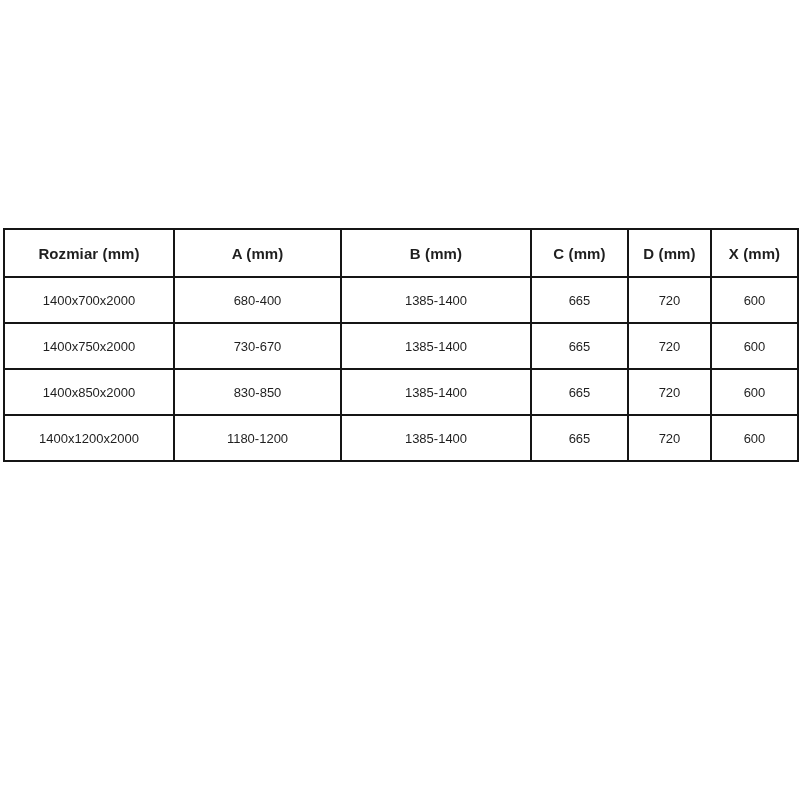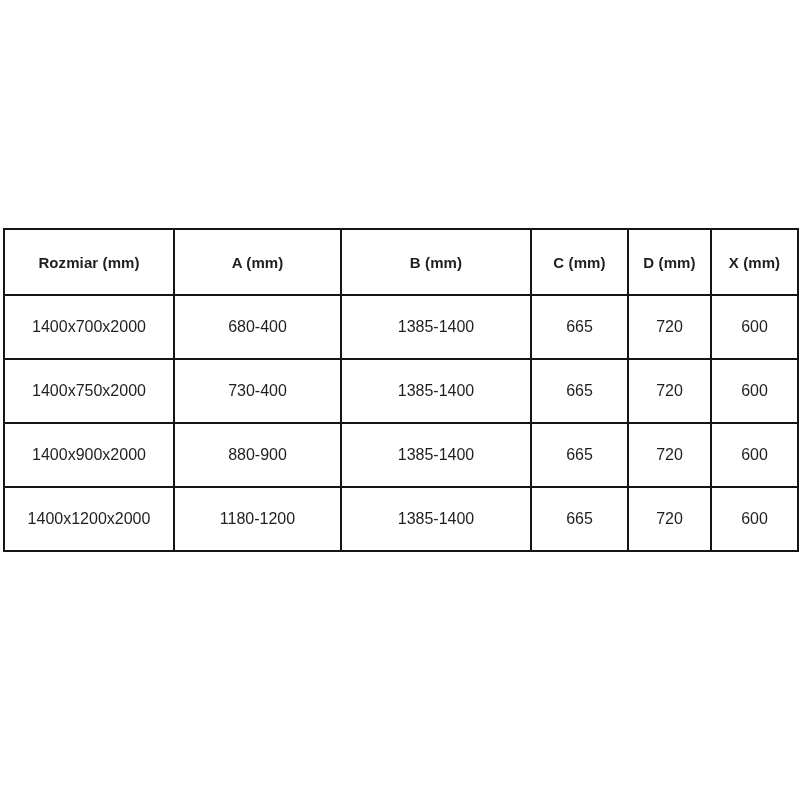--- a/index.html
+++ b/index.html
@@ -25,33 +25,33 @@
     width: 794px;
     border-collapse: collapse;
     table-layout: fixed;
     color: #1f1f1f;
   }
   table.size-table th,
   table.size-table td {
     border: 2px solid #151515;
     text-align: center;
     vertical-align: middle;
-    padding: 13px;
+    padding: 4px;
     overflow: hidden;
     white-space: nowrap;
   }
   table.size-table th {
     height: 38px;
     font-size: 15px;
     font-weight: bold;
     letter-spacing: 0.1px;
   }
   table.size-table td {
     height: 36px;
-    font-size: 16px;
+    font-size: 13px;
     font-weight: normal;
   }
 </style>
 </head>
 <body>
 
 <div class="page">
   <table class="size-table">
     <colgroup>
       <col style="width:170px">
@@ -75,29 +75,29 @@
       <tr>
         <td>1400x700x2000</td>
         <td>680-400</td>
         <td>1385-1400</td>
         <td>665</td>
         <td>720</td>
         <td>600</td>
       </tr>
       <tr>
         <td>1400x750x2000</td>
-        <td>730-400</td>
+        <td>730-670</td>
         <td>1385-1400</td>
         <td>665</td>
         <td>720</td>
         <td>600</td>
       </tr>
       <tr>
-        <td>1400x900x2000</td>
-        <td>880-900</td>
+        <td>1400x850x2000</td>
+        <td>830-850</td>
         <td>1385-1400</td>
         <td>665</td>
         <td>720</td>
         <td>600</td>
       </tr>
       <tr>
         <td>1400x1200x2000</td>
         <td>1180-1200</td>
         <td>1385-1400</td>
         <td>665</td>

